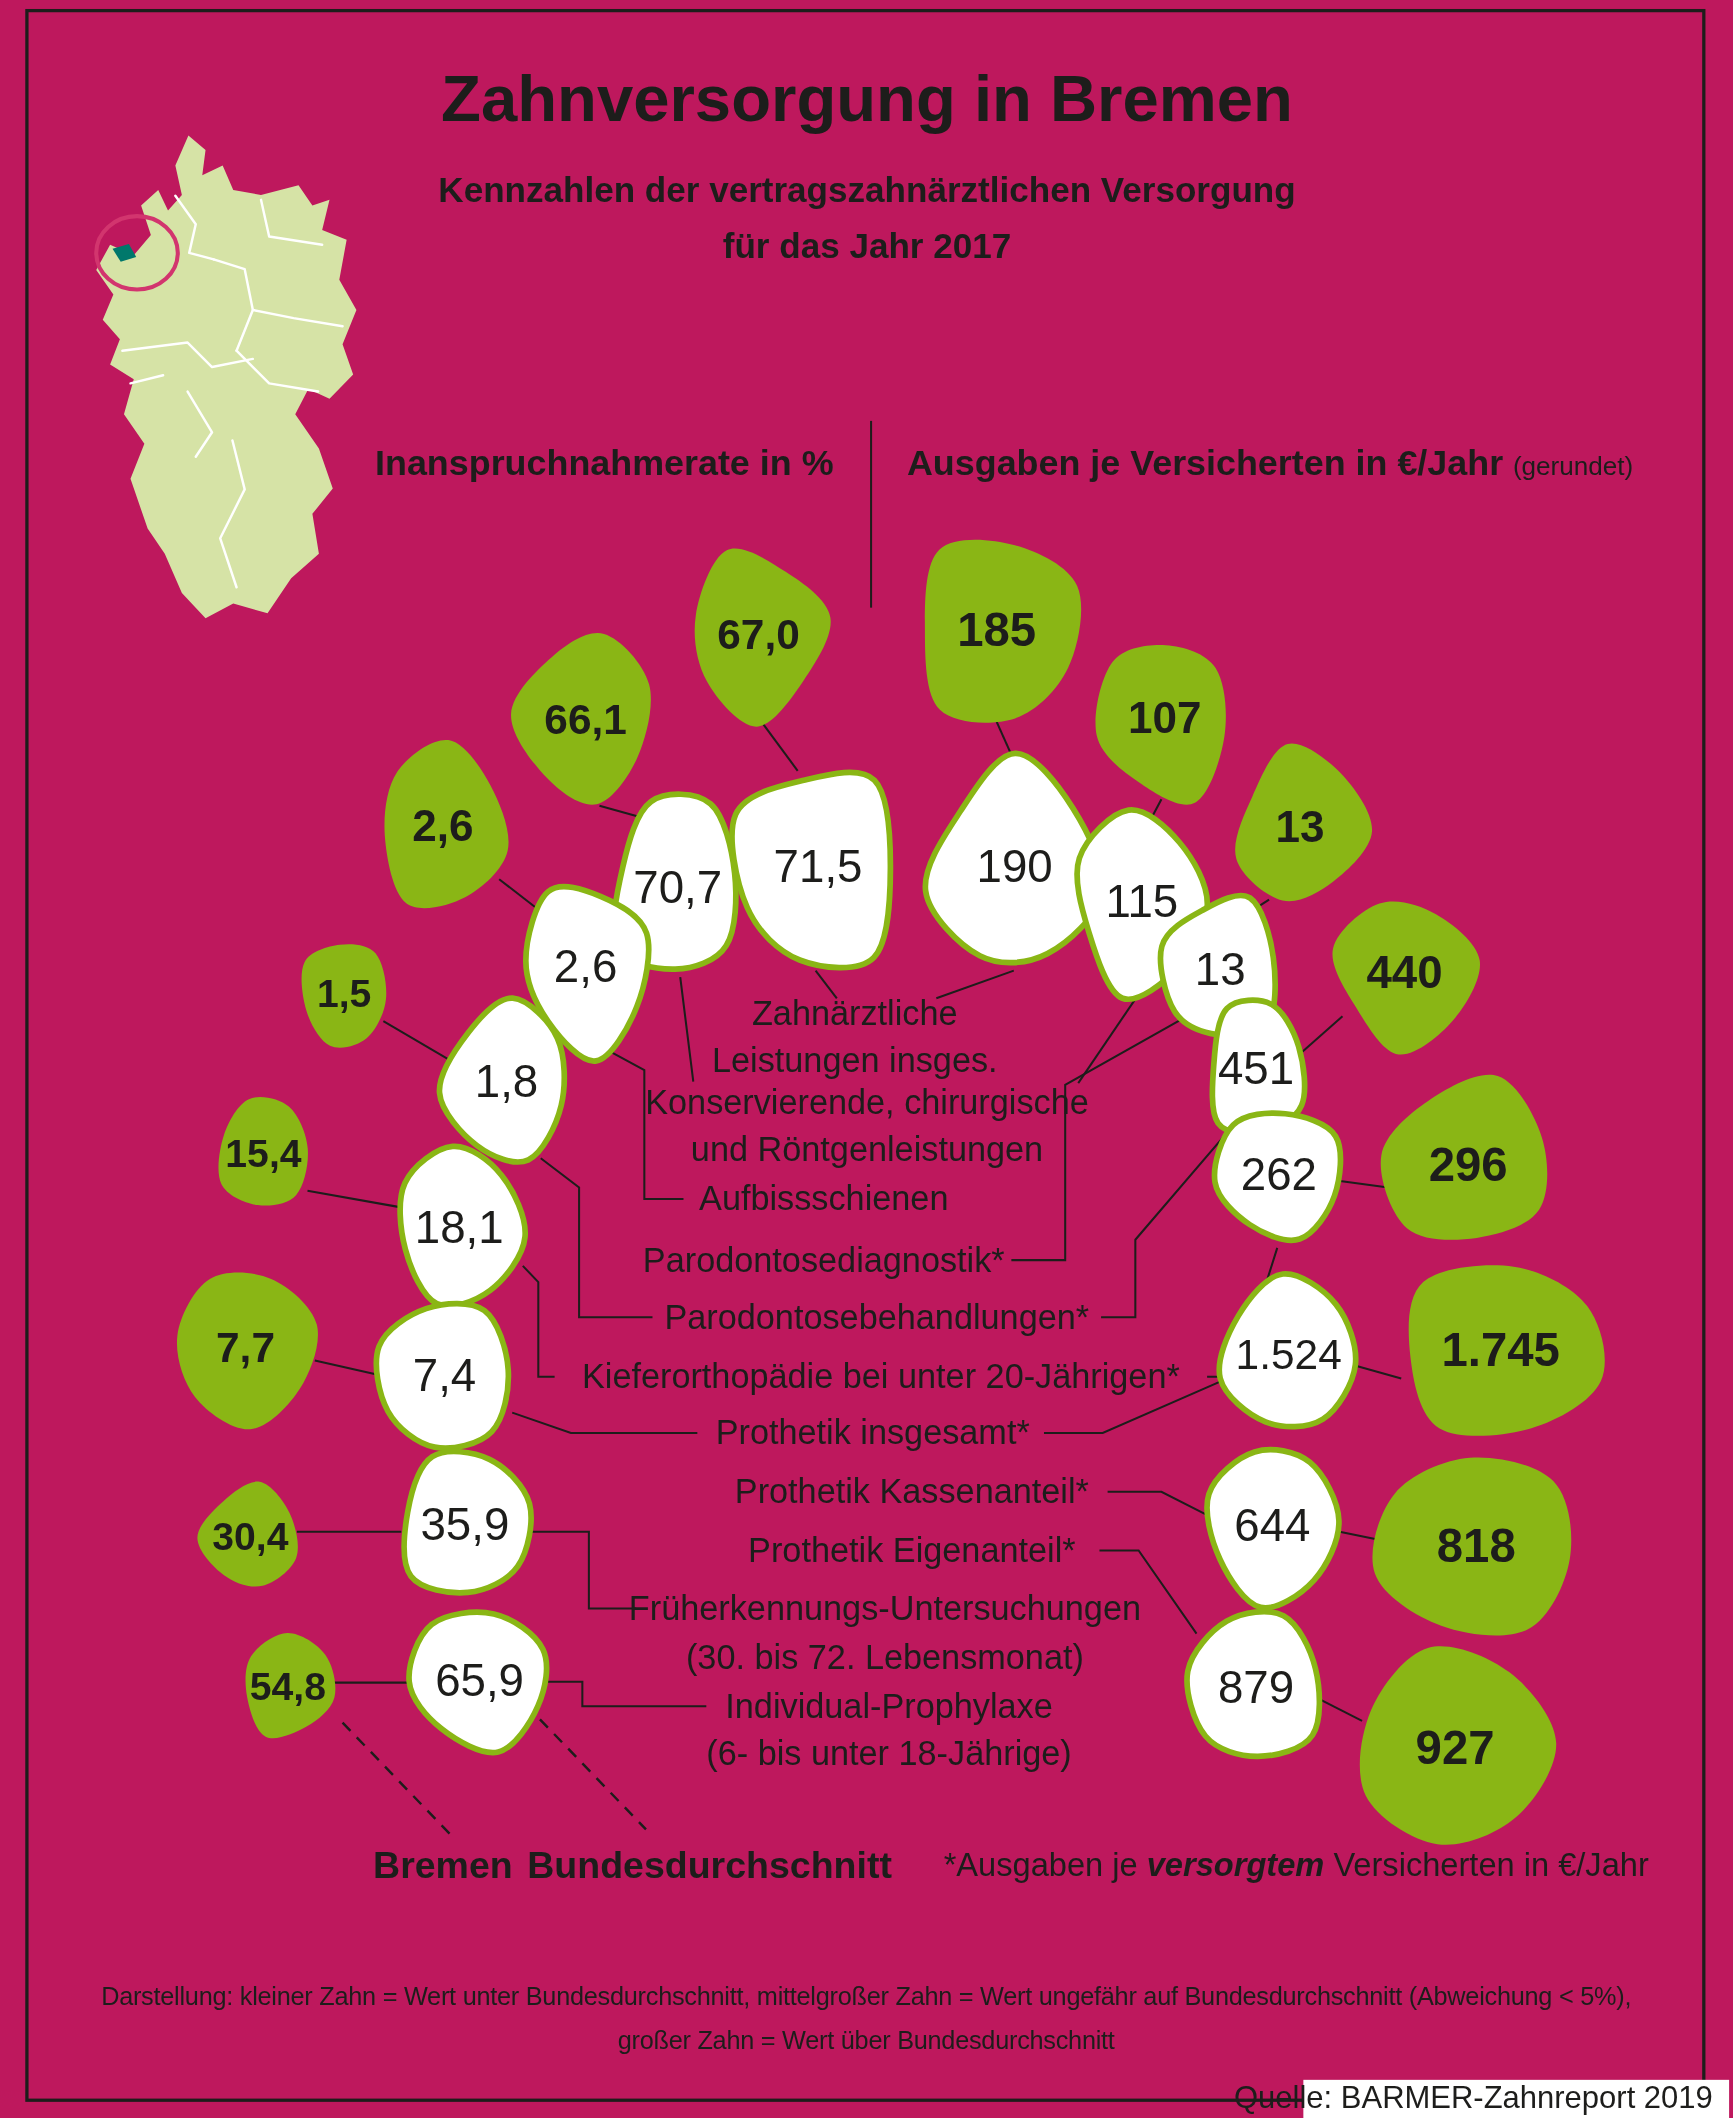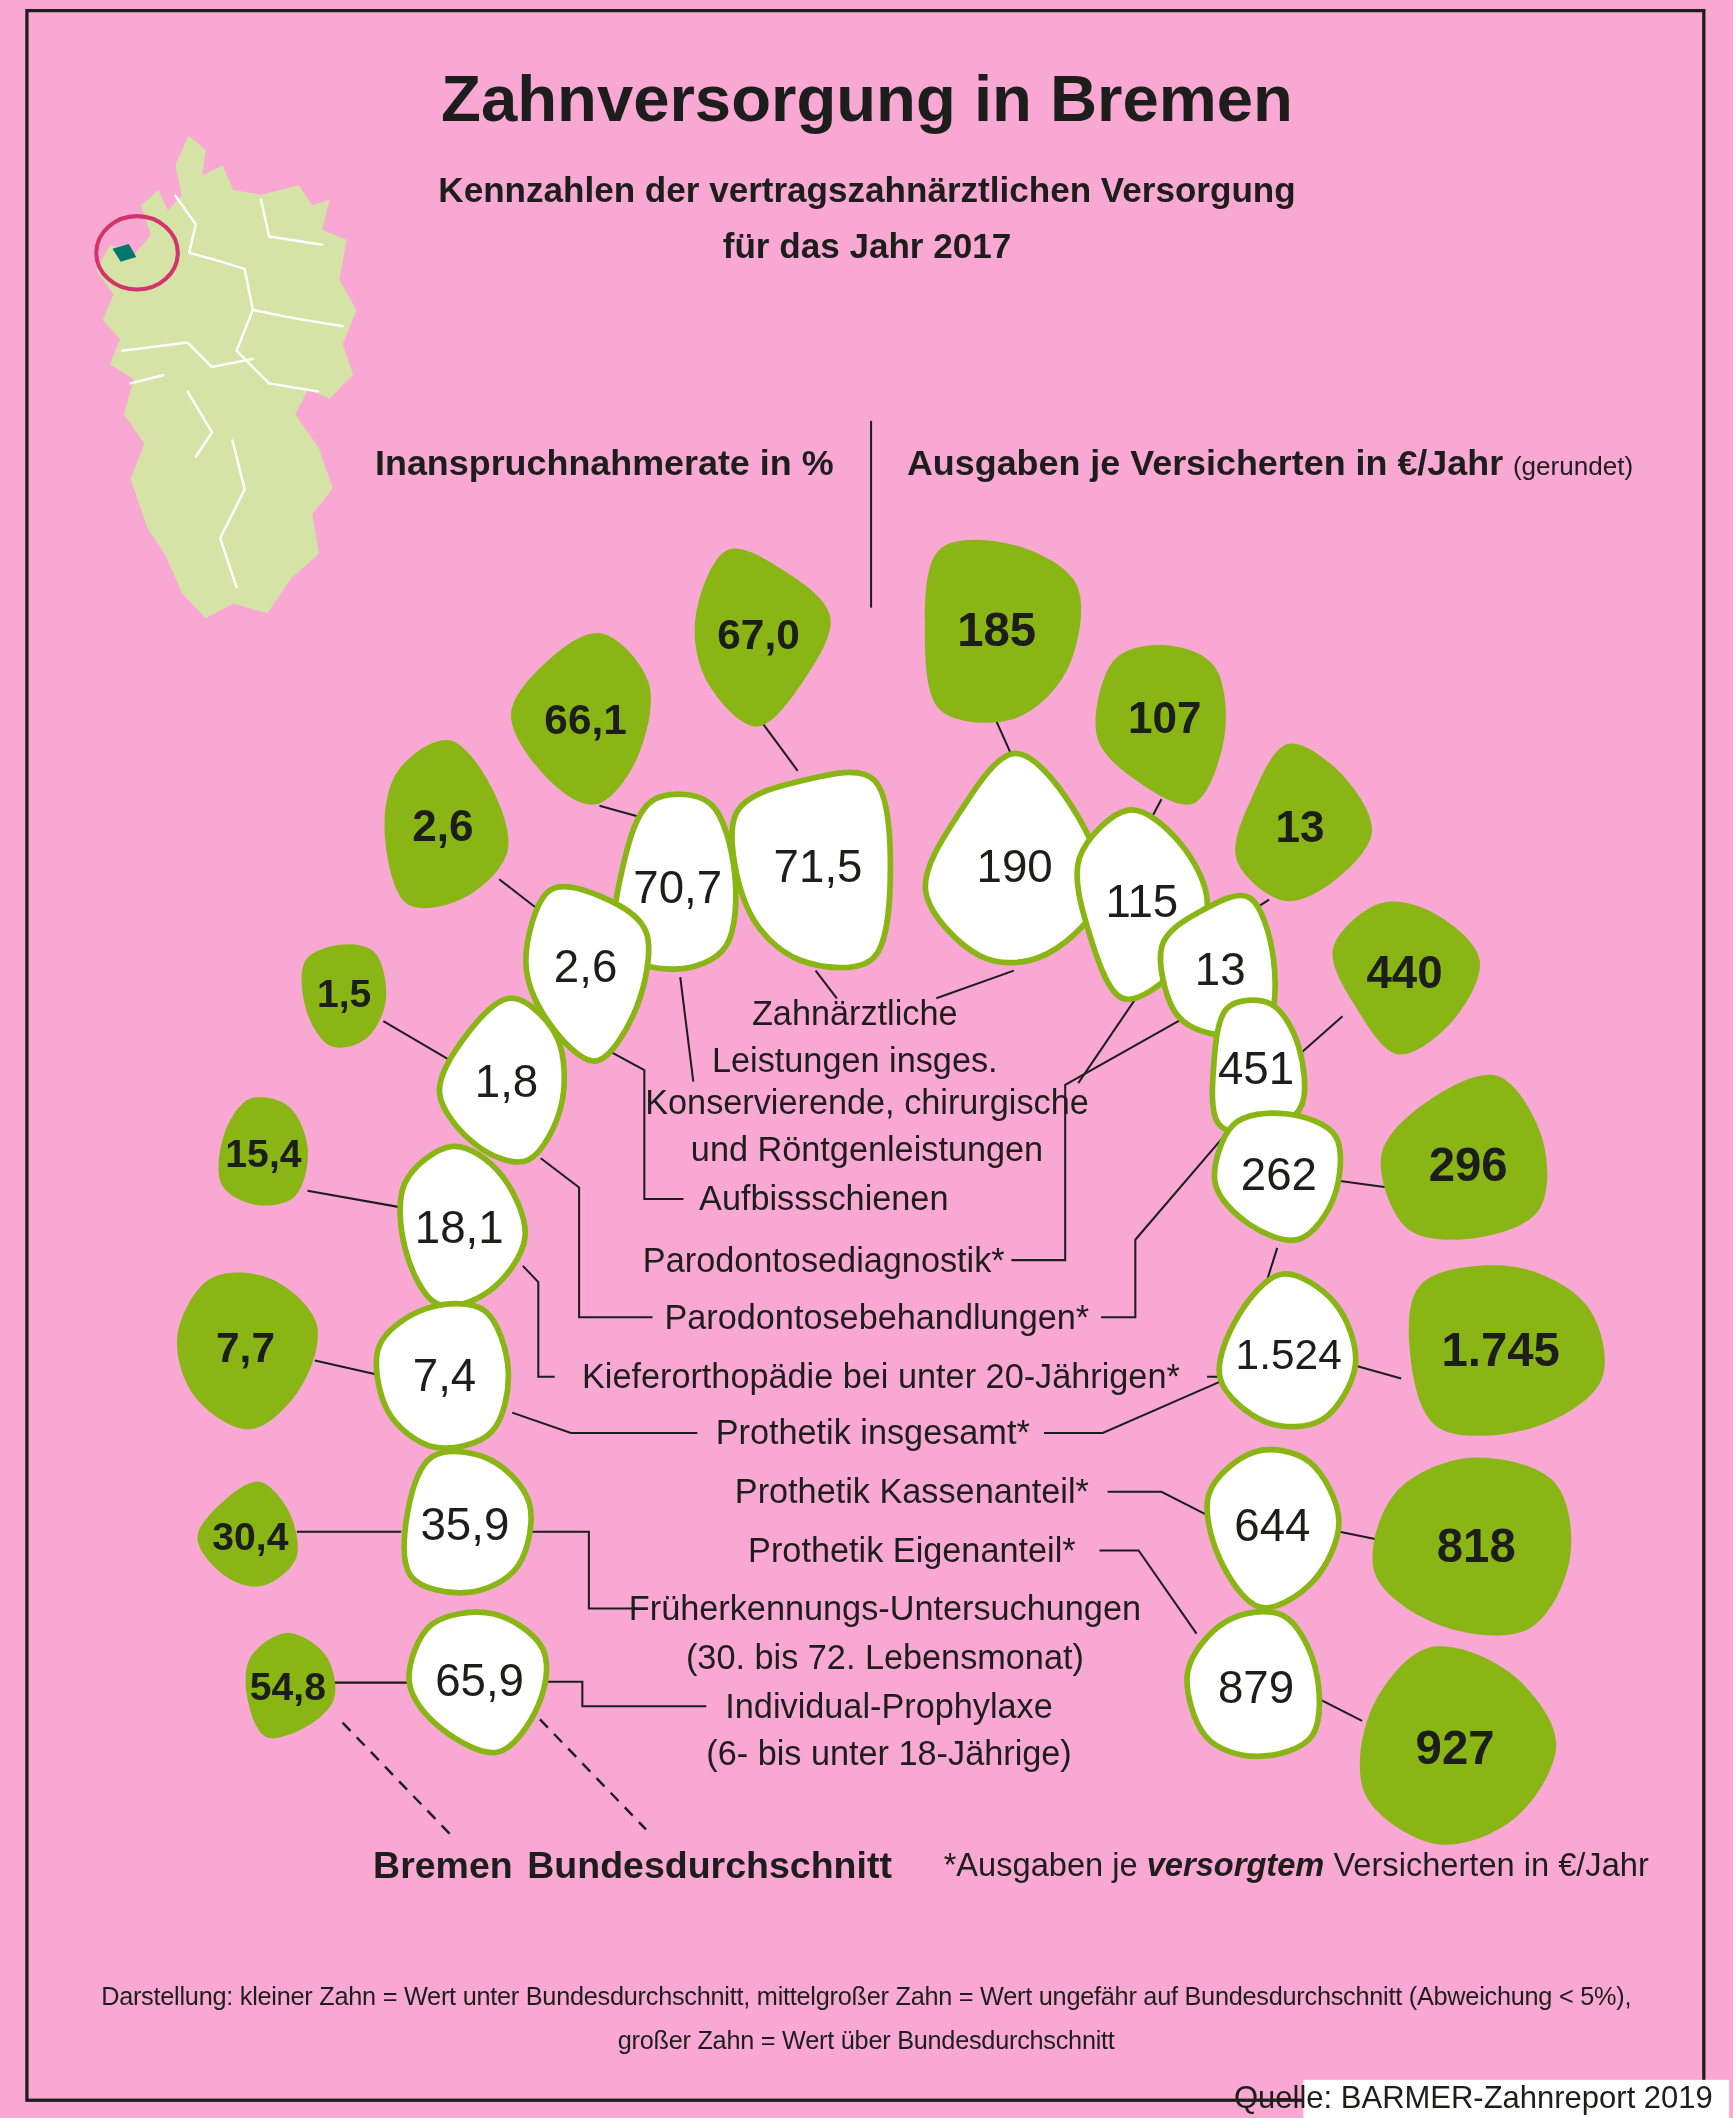--- a/index.html
+++ b/index.html
@@ -1,16 +1,16 @@
 <!DOCTYPE html>
 <html style="font-size:13px"><head>
 <meta charset="utf-8">
 <style>
   html,body{margin:0;padding:0;background:#fff;}
-  .stage{position:relative;width:1734px;height:2119px;background:#f9a8d4;overflow:hidden;}
+  .stage{position:relative;width:1734px;height:2119px;background:#be185d;overflow:hidden;}
   svg{position:absolute;left:0;top:0;}
   text{font-family:"Liberation Sans",sans-serif;fill:#1d1d1b;}
   .t-title{font-size:80px;font-weight:700;}
   .t-sub{font-size:43px;font-weight:700;}
   .t-hdr{font-size:44px;font-weight:700;}
   .t-hdr-note{font-size:32px;font-weight:400;}
   .t-label{font-size:42px;font-weight:400;}
   .t-legend{font-size:46px;font-weight:700;}
   .t-foot{font-size:40px;font-weight:400;}
   .t-foot-em{font-weight:700;font-style:italic;}

